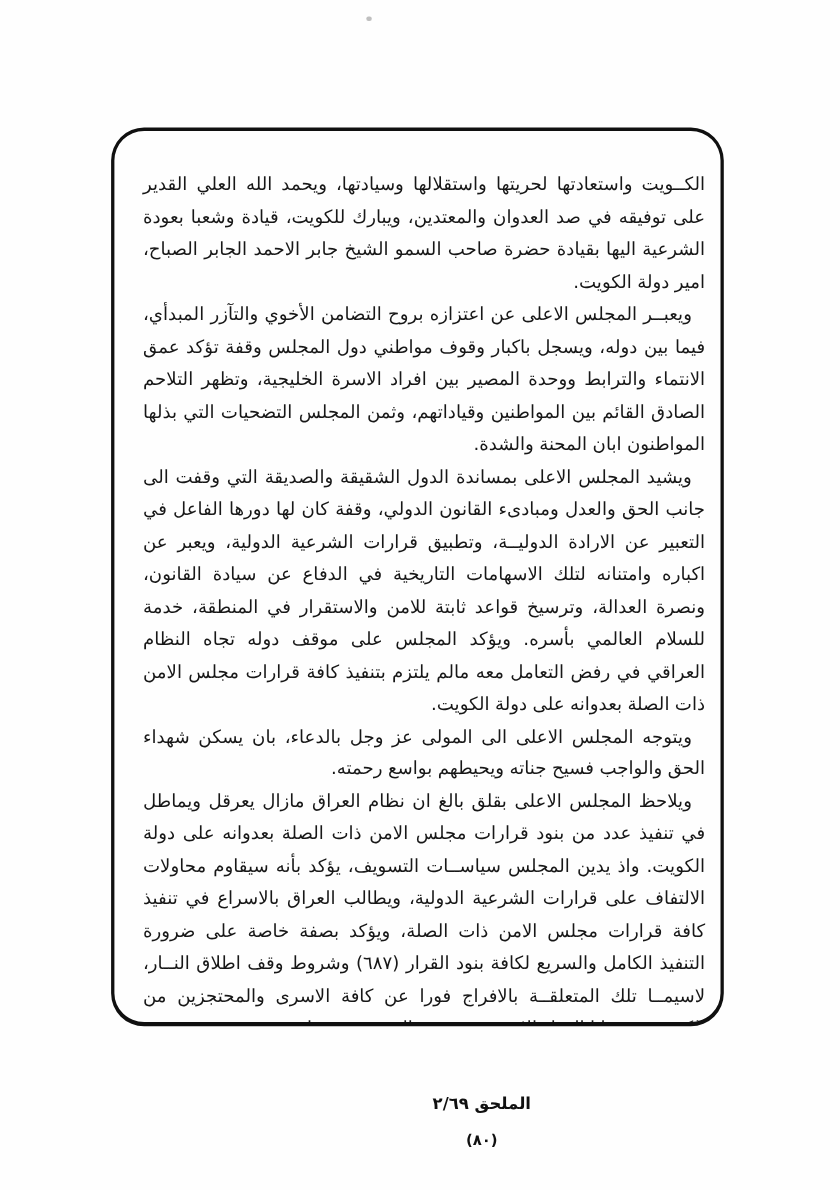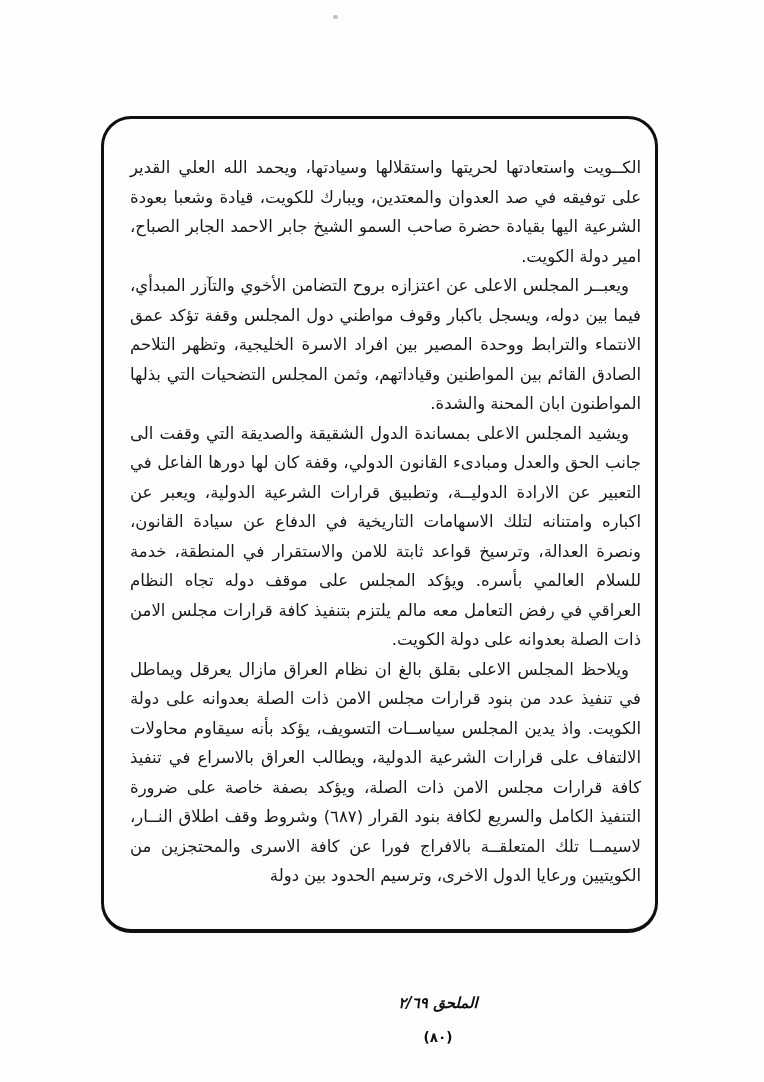--- a/index.html
+++ b/index.html
@@ -69,40 +69,40 @@
     left: 130px;
     width: 616px;
     direction: rtl;
     text-align: center;
     color: #101010;
     font-weight: bold;
   }
   .footer .annex {
     font-size: 15px;
     line-height: 18px;
-    font-style: italic;
   }
   .footer .pagenum {
     font-size: 13.5px;
     line-height: 18px;
     margin-top: 16px;
   }
 </style>
 </head>
 <body>
 
 <div class="page">
 
   <span class="speck"></span>
 
   <div class="frame">
     <div class="body-text" dir="rtl">
       <p class="continuation">الكــويت واستعادتها لحريتها واستقلالها وسيادتها، ويحمد الله العلي القدير على توفيقه في صد العدوان والمعتدين، ويبارك للكويت، قيادة وشعبا بعودة الشرعية اليها بقيادة حضرة صاحب السمو الشيخ جابر الاحمد الجابر الصباح، امير دولة الكويت.</p>
       <p>ويعبــر المجلس الاعلى عن اعتزازه بروح التضامن الأخوي والتآزر المبدأي، فيما بين دوله، ويسجل باكبار وقوف مواطني دول المجلس وقفة تؤكد عمق الانتماء والترابط ووحدة المصير بين افراد الاسرة الخليجية، وتظهر التلاحم الصادق القائم بين المواطنين وقياداتهم، وثمن المجلس التضحيات التي بذلها المواطنون ابان المحنة والشدة.</p>
       <p>ويشيد المجلس الاعلى بمساندة الدول الشقيقة والصديقة التي وقفت الى جانب الحق والعدل ومبادىء القانون الدولي، وقفة كان لها دورها الفاعل في التعبير عن الارادة الدوليــة، وتطبيق قرارات الشرعية الدولية، ويعبر عن اكباره وامتنانه لتلك الاسهامات التاريخية في الدفاع عن سيادة القانون، ونصرة العدالة، وترسيخ قواعد ثابتة للامن والاستقرار في المنطقة، خدمة للسلام العالمي بأسره. ويؤكد المجلس على موقف دوله تجاه النظام العراقي في رفض التعامل معه مالم يلتزم بتنفيذ كافة قرارات مجلس الامن ذات الصلة بعدوانه على دولة الكويت.</p>
+      <p>ويتوجه المجلس الاعلى الى المولى عز وجل بالدعاء، بان يسكن شهداء الحق والواجب فسيح جناته ويحيطهم بواسع رحمته.</p>
       <p>ويلاحظ المجلس الاعلى بقلق بالغ ان نظام العراق مازال يعرقل ويماطل في تنفيذ عدد من بنود قرارات مجلس الامن ذات الصلة بعدوانه على دولة الكويت. واذ يدين المجلس سياســات التسويف، يؤكد بأنه سيقاوم محاولات الالتفاف على قرارات الشرعية الدولية، ويطالب العراق بالاسراع في تنفيذ كافة قرارات مجلس الامن ذات الصلة، ويؤكد بصفة خاصة على ضرورة التنفيذ الكامل والسريع لكافة بنود القرار (٦٨٧) وشروط وقف اطلاق النــار، لاسيمــا تلك المتعلقــة بالافراج فورا عن كافة الاسرى والمحتجزين من الكويتيين ورعايا الدول الاخرى، وترسيم الحدود بين دولة</p>
     </div>
   </div>
 
   <div class="footer">
     <div class="annex">الملحق ٢/٦٩</div>
     <div class="pagenum">(٨٠)</div>
   </div>
 
 </div>

